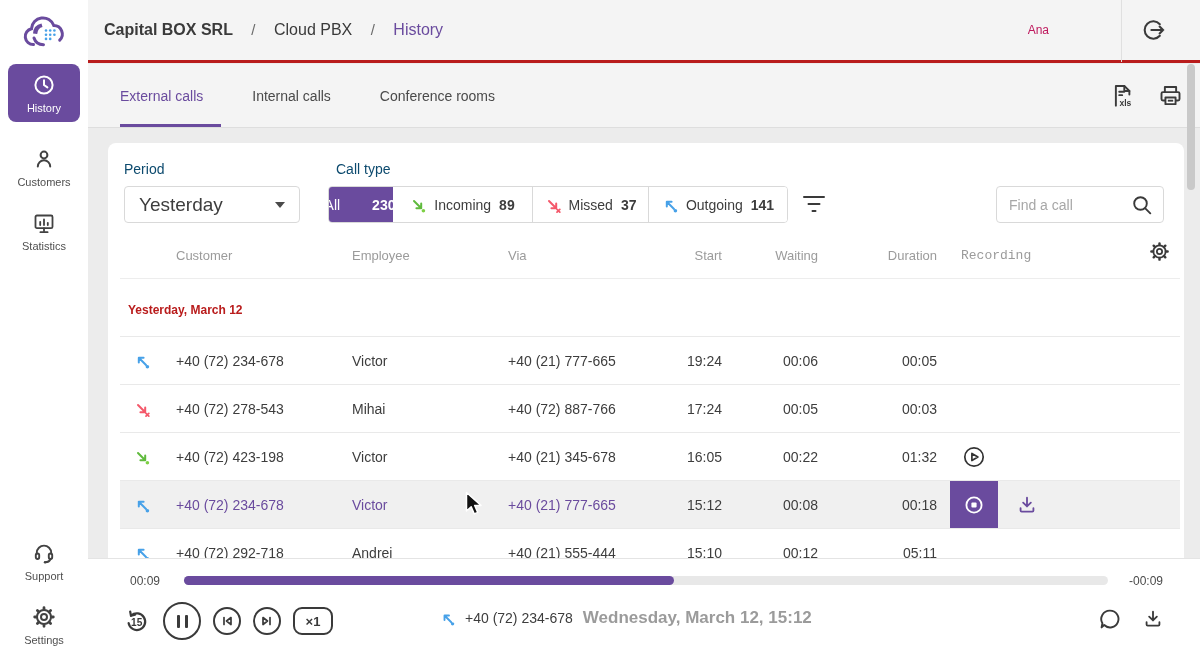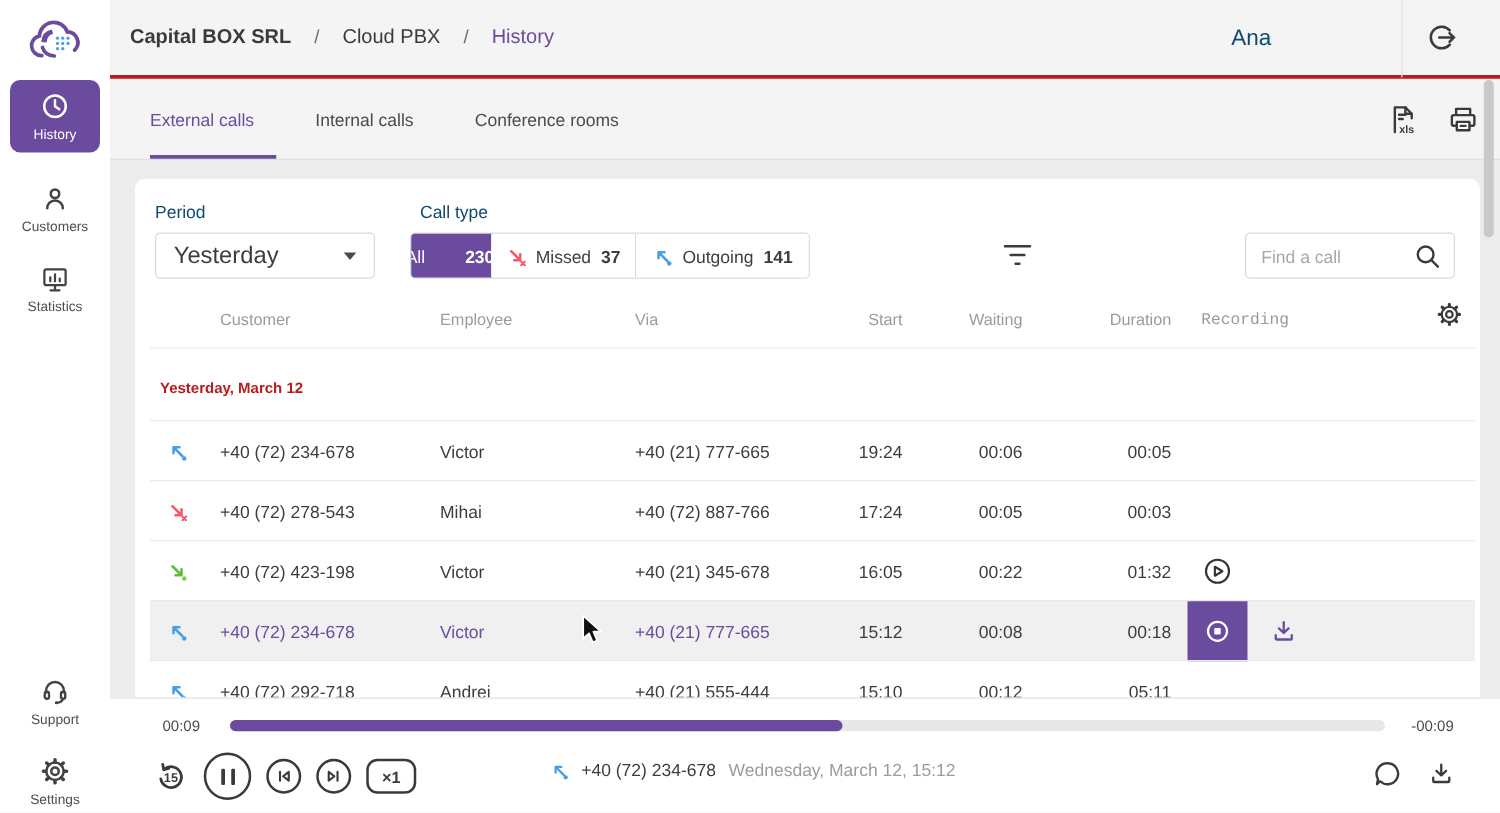--- a/index.html
+++ b/index.html
@@ -9,21 +9,21 @@
   
   .topbar { position:absolute; left:88px; top:0; width:1112px; height:63px;
             background:#f4f4f4; border-bottom:3px solid #b91c1c;
             display:flex; align-items:center; padding:0 16px 0 16px; z-index:3; }
   .crumb { font-size:16px; }
   .crumb-company { font-weight:700; color:#3a3a3a; }
   .crumb-sep { color:#6b6b6b; margin:0 14px; font-size:15px; }
   .crumb-product { color:#3a3a3a; }
   .crumb-page { color:#6a4b9e; font-weight:500; }
   .topbar-right { margin-left:auto; display:flex; align-items:center; height:100%; }
-  .user-name { font-size:18px; color:#0c4a6e; margin-right:104px; }
+  .user-name { font-size:12px; color:#be185d; margin-right:72px; }
   .topbar-divider { width:1px; height:63px; background:#e0e0e0; margin-right:0; }
   .logout-btn { width:62px; height:100%; display:flex; align-items:center; justify-content:center; cursor:pointer; }
 
   
   .tabbar { position:absolute; left:88px; top:64px; width:1112px; height:64px;
             background:#f4f4f4; border-bottom:1px solid #dedede;
             display:flex; align-items:stretch; padding:0 16px 0 32px; z-index:3; }
   .tab { display:flex; align-items:center; font-size:14px; color:#4a4a4a;
          margin-right:49px; position:relative; cursor:pointer; }
   .tab.active { color:#6a4b9e; }
@@ -105,21 +105,21 @@
   .pc-rew { width:27px; height:27px; cursor:pointer; }
   .pc-pause { width:38px; height:38px; border:2px solid #3a3a3a; border-radius:50%; margin-left:13px;
               display:flex; align-items:center; justify-content:center; gap:5px; cursor:pointer; background:#fff; }
   .pc-pause span { width:3px; height:13px; background:#3a3a3a; border-radius:1px; }
   .pc-skip { width:28px; height:28px; border:2px solid #3a3a3a; border-radius:50%; margin-left:12px;
              display:flex; align-items:center; justify-content:center; cursor:pointer; background:#fff; }
   .pc-speed { margin-left:12px; width:40px; height:28px; border:2px solid #3a3a3a; border-radius:9px;
               display:flex; align-items:center; justify-content:center; font-size:13px; font-weight:700; color:#3a3a3a; cursor:pointer; background:#fff; }
   .p-callinfo { position:absolute; left:352px; top:49px; display:flex; align-items:center; gap:10px; }
   .p-num { font-size:14px; color:#3d3d3d; }
-  .p-date { font-size:14px; color:#9b9b9b; }
+  .p-date { font-size:17px; color:#9b9b9b;font-weight:bold; }
   .p-right { position:absolute; right:36px; top:48px; display:flex; align-items:center; gap:20px; }
 
   
   .scroll-thumb { position:absolute; right:5px; top:64px; width:8px; height:126px; background:#c9c9c9; border-radius:4px; z-index:6; cursor:pointer; }
   .cursor { position:absolute; left:465px; top:491px; z-index:20; pointer-events:none; }
   svg { display:block; }
 </style>
 </head>
 <body>
 
@@ -274,20 +274,32 @@
   <div class="period-select">
     <span>Yesterday</span>
     <span class="caret"></span>
   </div>
 
   <span class="f-label lbl-calltype">Call type</span>
   <div class="ct-group">
     <div class="ct-btn ct-all active">
       <span>All</span>
       <span class="cnt">230</span>
+    </div>
+    <div class="ct-btn ct-in">
+      <span>
+        <svg width="16" height="16" viewBox="0 0 16 16">
+            <g fill="none" stroke="#5fba3d" stroke-width="2" stroke-linecap="round">
+              <path d="M4 4 L11.2 11.2 M11.2 11.2 H6.4 M11.2 11.2 V6.4"></path>
+            </g>
+            <circle cx="13.4" cy="13.7" r="1.8" fill="#7ed045"></circle>
+          </svg>
+      </span>
+      <span>Incoming</span>
+      <span class="cnt">89</span>
     </div>
     <div class="ct-btn ct-miss">
       <span>
         <svg width="16" height="16" viewBox="0 0 16 16">
             <g fill="none" stroke="#f4586a" stroke-width="2" stroke-linecap="round">
               <path d="M4 4 L11.2 11.2 M11.2 11.2 H6.4 M11.2 11.2 V6.4"></path>
             </g>
             <g stroke="#f4586a" stroke-width="1.7" stroke-linecap="round">
               <path d="M12 12.4 l2.8 2.8 M14.8 12.4 l-2.8 2.8"></path>
             </g>

